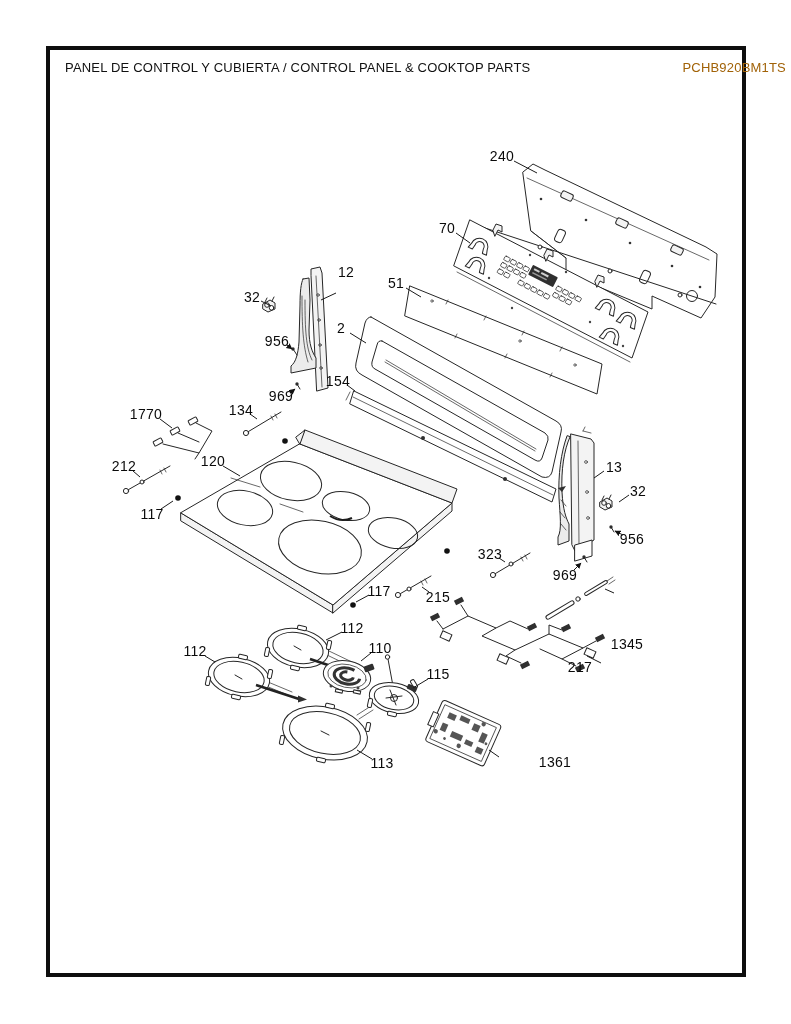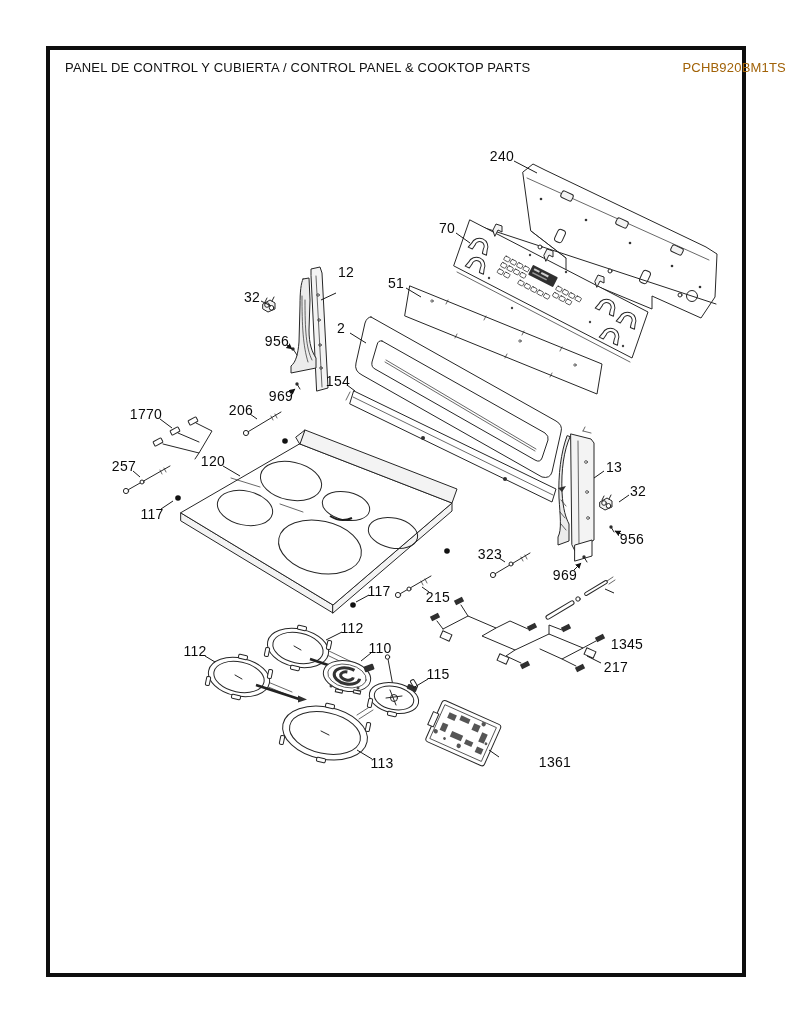--- a/index.html
+++ b/index.html
@@ -432,34 +432,34 @@
 
 <div id="callout-layer">
     <div class="part-label" style="left: 502px; top: 156px;">240</div>
     <div class="part-label" style="left: 447px; top: 228px;">70</div>
     <div class="part-label" style="left: 396px; top: 283px;">51</div>
     <div class="part-label" style="left: 341px; top: 328px;">2</div>
     <div class="part-label" style="left: 346px; top: 272px;">12</div>
     <div class="part-label" style="left: 252px; top: 297px;">32</div>
     <div class="part-label" style="left: 277px; top: 341px;">956</div>
     <div class="part-label" style="left: 281px; top: 396px;">969</div>
-    <div class="part-label" style="left: 241px; top: 410px;">206</div>
+    <div class="part-label" style="left: 241px; top: 410px;">134</div>
     <div class="part-label" style="left: 146px; top: 414px;">1770</div>
-    <div class="part-label" style="left: 124px; top: 466px;">257</div>
+    <div class="part-label" style="left: 124px; top: 466px;">212</div>
     <div class="part-label" style="left: 152px; top: 514px;">117</div>
     <div class="part-label" style="left: 213px; top: 461px;">120</div>
     <div class="part-label" style="left: 338px; top: 381px;">154</div>
     <div class="part-label" style="left: 614px; top: 467px;">13</div>
     <div class="part-label" style="left: 638px; top: 491px;">32</div>
     <div class="part-label" style="left: 632px; top: 539px;">956</div>
     <div class="part-label" style="left: 565px; top: 575px;">969</div>
     <div class="part-label" style="left: 490px; top: 554px;">323</div>
     <div class="part-label" style="left: 627px; top: 597px; margin-top: 47px;">1345</div>
     <div class="part-label" style="left: 379px; top: 591px;">117</div>
     <div class="part-label" style="left: 438px; top: 597px;">215</div>
     <div class="part-label" style="left: 352px; top: 628px;">112</div>
     <div class="part-label" style="left: 195px; top: 651px;">112</div>
     <div class="part-label" style="left: 380px; top: 648px;">110</div>
     <div class="part-label" style="left: 438px; top: 674px;">115</div>
     <div class="part-label" style="left: 382px; top: 763px;">113</div>
-    <div class="part-label" style="left: 616px; top: 667px;">217</div>
+    <div class="part-label" style="left: 580px; top: 667px;">217</div>
     <div class="part-label" style="left: 510px; top: 762px; margin-left: 45px;">1361</div>
   </div>
 
 </body></html>

